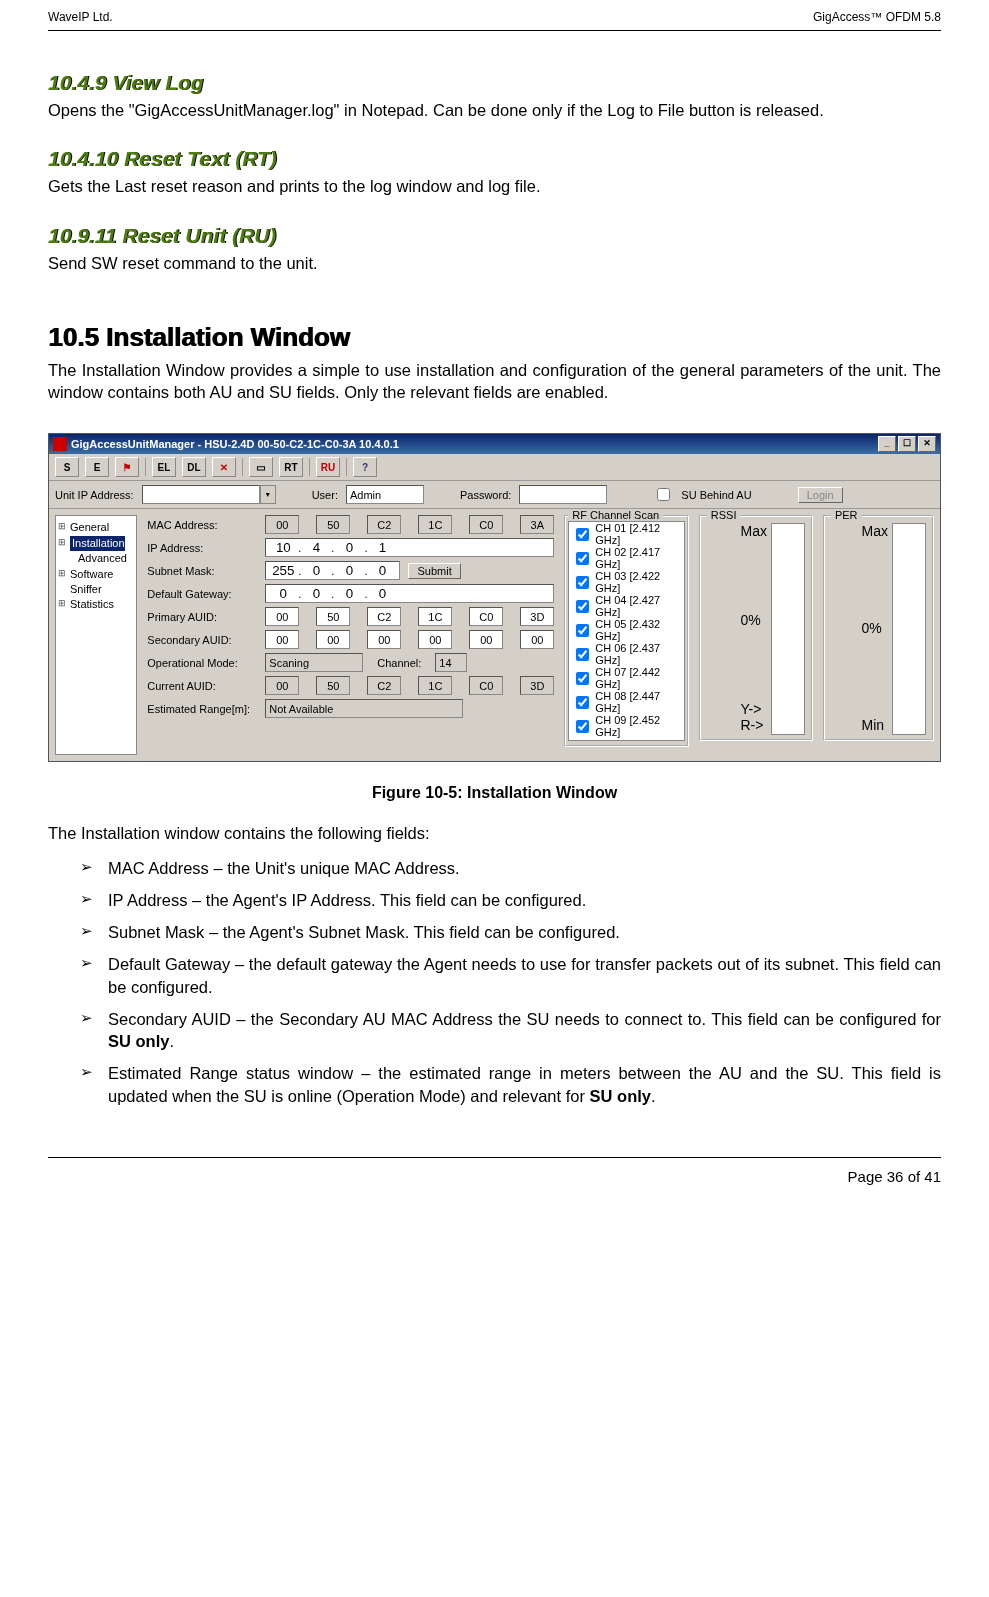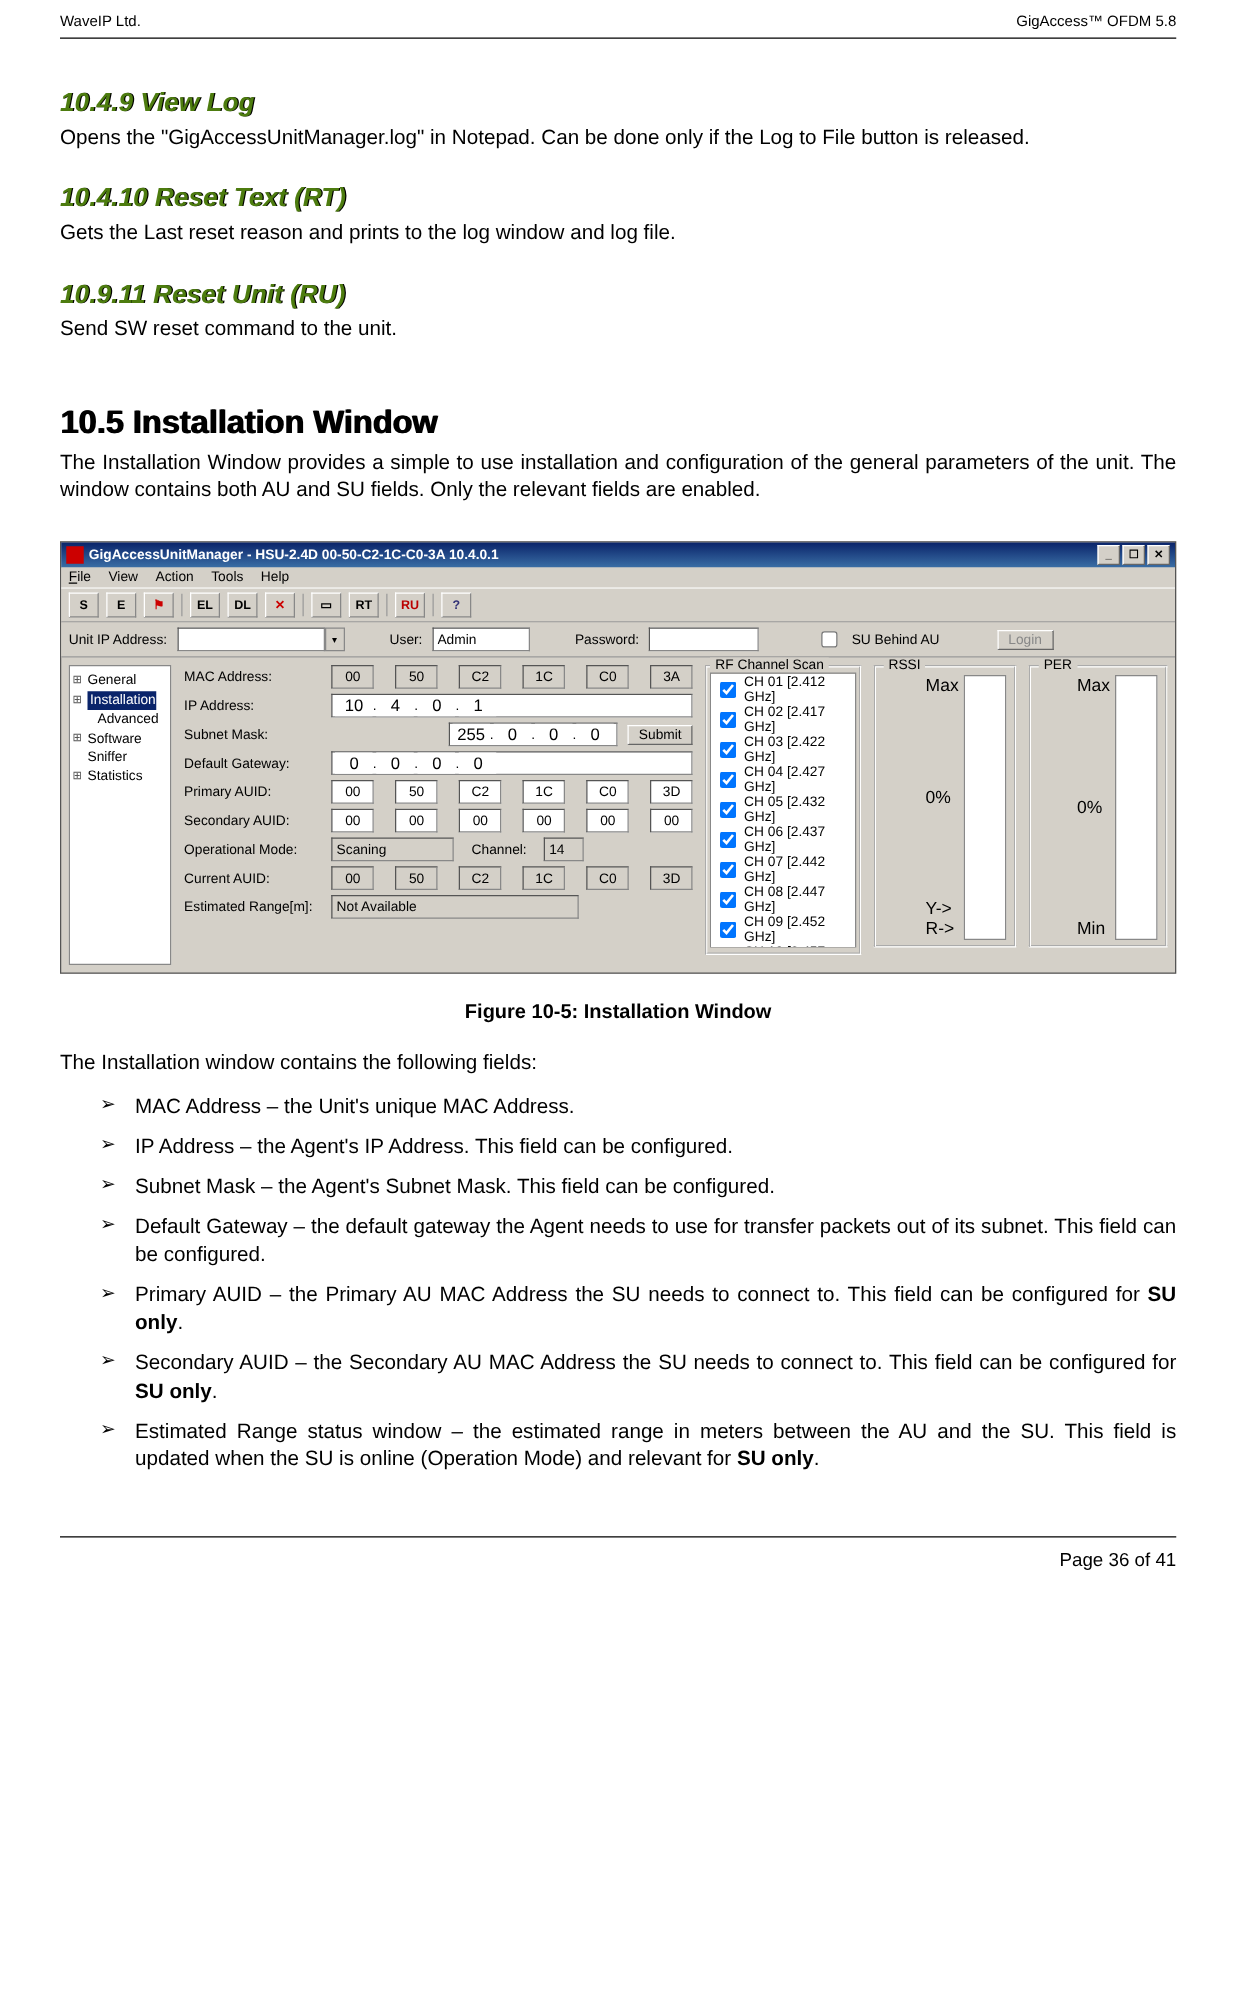--- a/index.html
+++ b/index.html
@@ -190,27 +190,20 @@
     <div class="titlebar">
       <div class="titlebar-left">
         <span class="titlebar-icon"></span>
         <span>GigAccessUnitManager - HSU-2.4D 00-50-C2-1C-C0-3A  10.4.0.1</span>
       </div>
       <div class="win-buttons">
         <div class="win-btn">_</div>
         <div class="win-btn">☐</div>
         <div class="win-btn">✕</div>
       </div>
-    </div>
-    <div class="menubar">
-      <span class="menuitem"><u>F</u><span></span>ile</span>
-      <span class="menuitem">View</span>
-      <span class="menuitem">Action</span>
-      <span class="menuitem">Tools</span>
-      <span class="menuitem">Help</span>
     </div>
     <div class="toolbar">
       <div class="tool-btn">S</div>
       <div class="tool-btn">E</div>
       <div class="tool-btn" style="color:#c00">⚑</div>
       <div class="sep"></div>
       <div class="tool-btn">EL</div>
       <div class="tool-btn">DL</div>
       <div class="tool-btn" style="color:#c00">✕</div>
       <div class="sep"></div>
@@ -260,21 +253,21 @@
           <input class="inp inp-ro mac-box" value="C0" style="">
           <input class="inp inp-ro mac-box" value="3A" style="">
         </div>
 
         <span class="lbl">IP Address:</span>
         <div class="ip-wrap">
           <input class="ip-box" value="10" style="">.<input class="ip-box" value="4" style="">.<input class="ip-box" value="0" style="">.<input class="ip-box" value="1" style="">
         </div>
 
         <span class="lbl">Subnet Mask:</span>
-        <div style="display:flex; gap:8px; align-items:center;justify-content:flex-end;">
+        <div style="display:flex; gap:8px; align-items:center;">
           <div class="ip-wrap">
             <input class="ip-box" value="255" style="">.<input class="ip-box" value="0" style="">.<input class="ip-box" value="0" style="">.<input class="ip-box" value="0" style="">
           </div>
           <button class="btn">Submit</button>
         </div>
 
         <span class="lbl">Default Gateway:</span>
         <div class="ip-wrap">
           <input class="ip-box" value="0" style="">.<input class="ip-box" value="0" style="">.<input class="ip-box" value="0" style="">.<input class="ip-box" value="0" style="">
         </div>
@@ -408,21 +401,20 @@
 
   <div class="figure-caption">Figure 10-5: Installation Window</div>
 
   <div class="para">The Installation window contains the following fields:</div>
 
   <ul class="fields">
     <li>MAC Address – the Unit's unique MAC Address.</li>
     <li>IP Address – the Agent's IP Address. This field can be configured.</li>
     <li>Subnet Mask – the Agent's Subnet Mask. This field can be configured.</li>
     <li>Default Gateway – the default gateway the Agent needs to use for transfer packets out of its subnet. This field can be configured.</li>
-    <li><span>Primary AUID – the Primary AU MAC Address the SU needs to connect to. This field can be configured for </span><b>SU only</b>.</li>
     <li><span>Secondary AUID – the Secondary AU MAC Address the SU needs to connect to. This field can be configured for </span><b>SU only</b>.</li>
     <li><span>Estimated Range status window – the estimated range in meters between the AU and the SU. This field is updated when the SU is online (Operation Mode) and relevant for </span><b>SU only</b>.</li>
   </ul>
 
   <div class="footer-line">
     <span>Page 36 of 41</span>
   </div>
 </div>
 
 </body></html>

